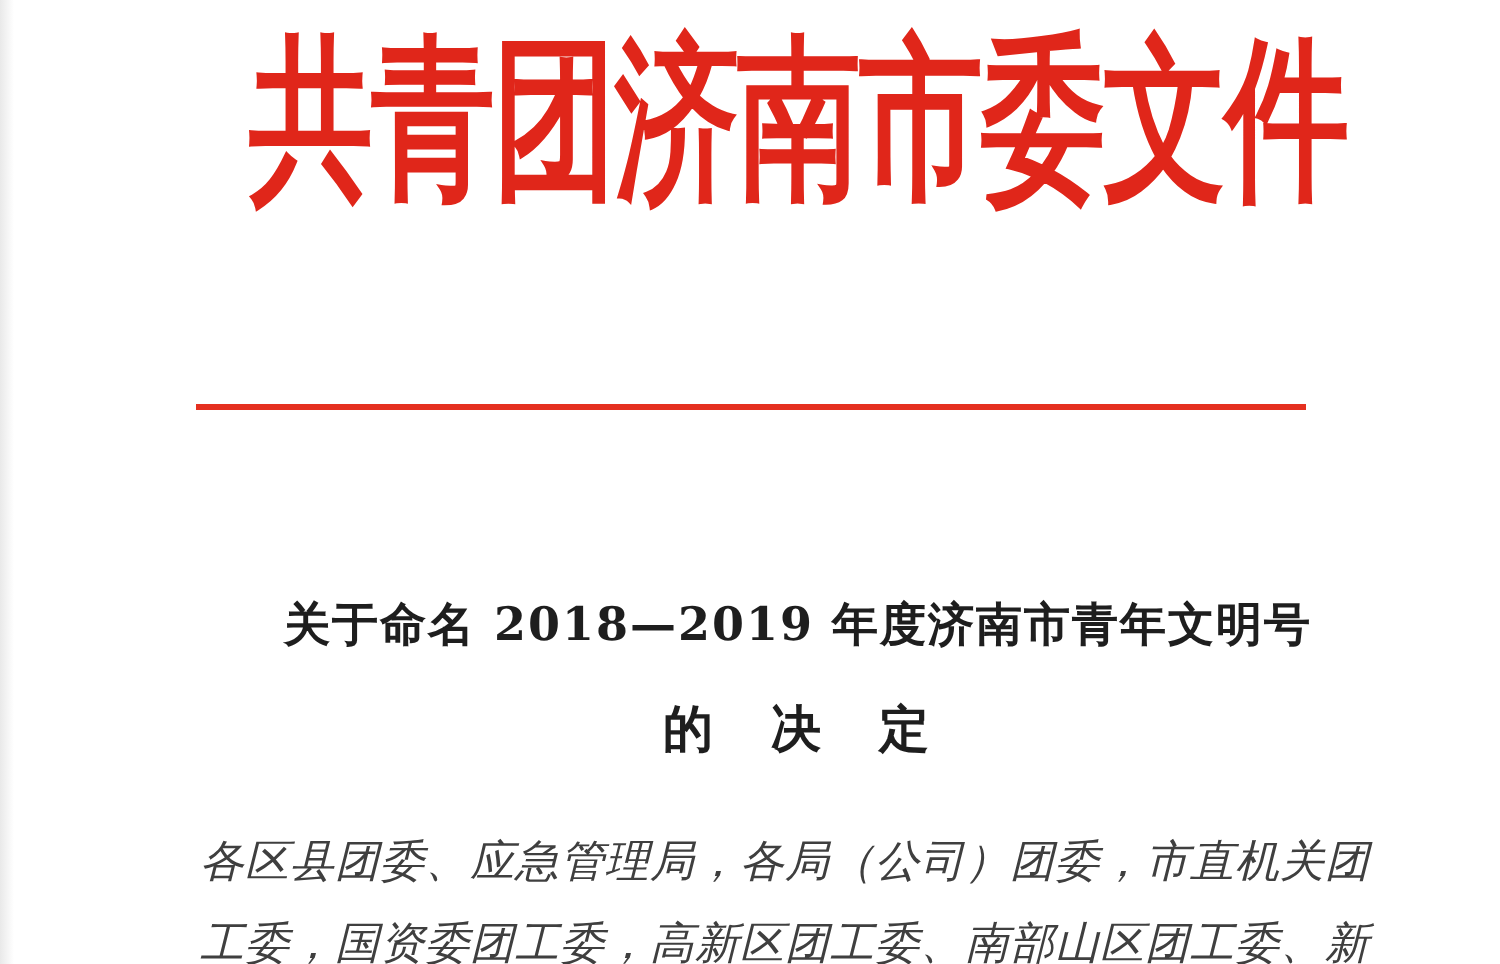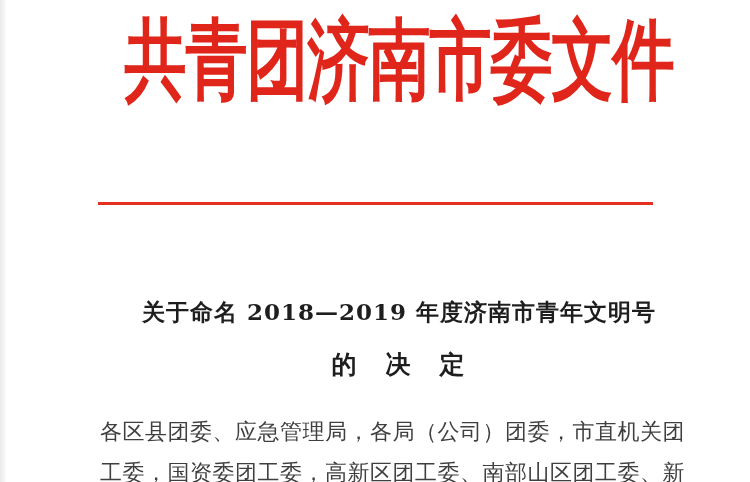--- a/index.html
+++ b/index.html
@@ -89,20 +89,21 @@
     top: 411px;
     width: 590px;
     font-size: 22px;
     line-height: 41px;
     letter-spacing: 0.5px;
     color: #3f3f3f;
     font-weight: 400;
   }
   .body-line {
     white-space: nowrap;
+    font-style: italic;
   }
 </style>
 </head>
 <body>
 
 <div class="page">
 
   <div class="scan-edge"></div>
 
   <div class="masthead">共青团济南市委文件</div>

